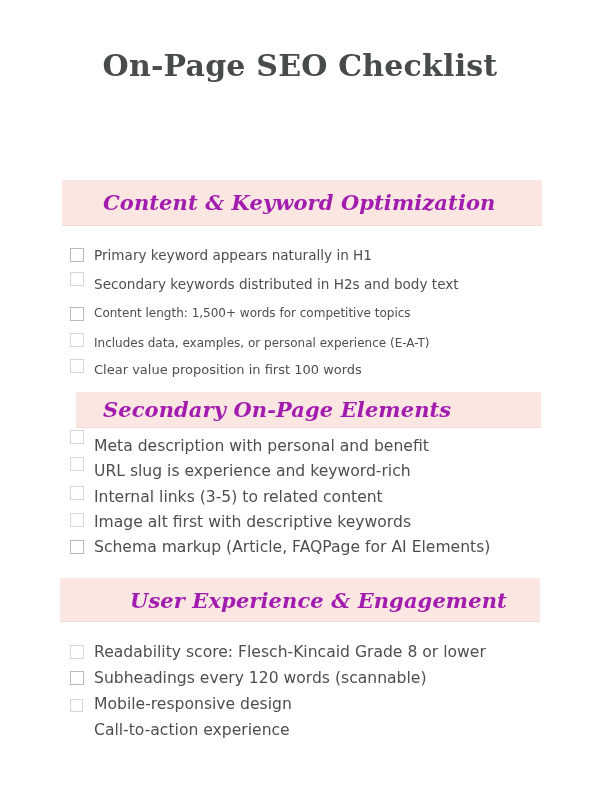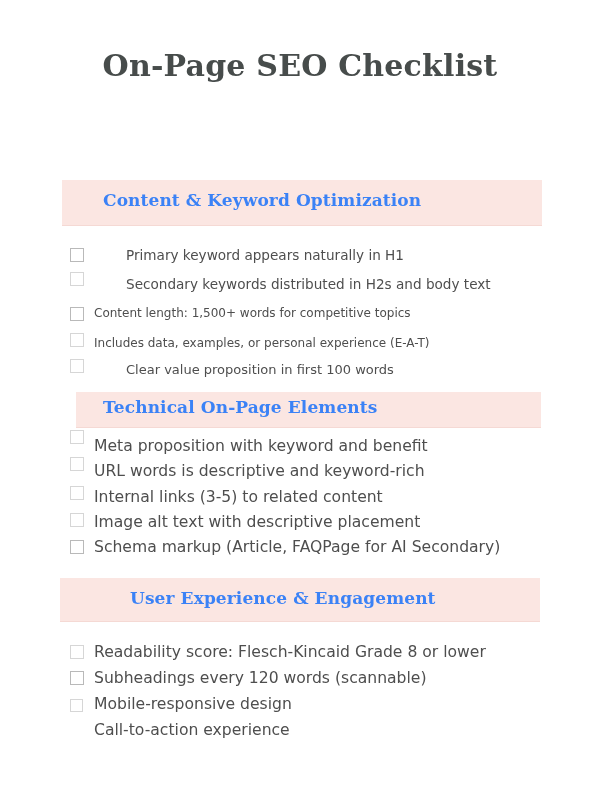--- a/index.html
+++ b/index.html
@@ -31,24 +31,25 @@
 
     .band {
       position: absolute;
       background: #fbe6e2;
       box-shadow: 0 1px 0 #f5d9d4;
     }
     .band-title {
       position: absolute;
       font-family: "DejaVu Serif", serif;
       font-weight: bold;
-      font-size: 17px;
-      color: #3b82f6;
+      font-size: 21px;
+      color: #a21caf;
       white-space: nowrap;
       letter-spacing: 0.1px;
+      font-style: italic;
     }
 
     .item {
       position: absolute;
       left: 70px;
       height: 20px;
       display: flex;
       align-items: center;
       white-space: nowrap;
     }
@@ -62,21 +63,21 @@
     }
     .checkbox.faint { border-color: #d6d6d6; }
     .item-label {
       position: absolute;
       left: 24px;
       color: #4e4e4e;
       font-family: "DejaVu Sans", sans-serif;
       font-weight: normal;
     }
     .s13 { font-size: 12px; }
-    .s13b { font-size: 13.6px; margin-left: 32px; }
+    .s13b { font-size: 13.6px; }
     .s155 { font-size: 15.6px; }
   </style>
 </head>
 <body>
 
 <h1 class="title">
   <span>On-Page SEO Checklist</span>
 </h1>
 
 <div class="band" style="left:62px; top:180px; width:480px; height:45px;"></div>
@@ -97,41 +98,41 @@
 <div class="item" style="top:333px;">
   <span class="checkbox faint" style="top:0px;"></span>
   <span class="item-label s13">Includes data, examples, or personal experience (E-A-T)</span>
 </div>
 <div class="item" style="top:359px;">
   <span class="checkbox faint" style="top:0px;"></span>
   <span class="item-label s13b" style="font-size:13px;">Clear value proposition in first 100 words</span>
 </div>
 
 <div class="band" style="left:76px; top:392px; width:465px; height:35px;"></div>
-<h2 class="band-title" style="left:103px; top:397px;">Technical On-Page Elements</h2>
+<h2 class="band-title" style="left:103px; top:397px;">Secondary On-Page Elements</h2>
 
 <div class="item" style="top:436px;">
   <span class="checkbox faint" style="top:-6px;"></span>
-  <span class="item-label s155">Meta proposition with keyword and benefit</span>
+  <span class="item-label s155">Meta description with personal and benefit</span>
 </div>
 <div class="item" style="top:461px;">
   <span class="checkbox faint" style="top:-4px;"></span>
-  <span class="item-label s155">URL words is descriptive and keyword-rich</span>
+  <span class="item-label s155">URL slug is experience and keyword-rich</span>
 </div>
 <div class="item" style="top:487px;">
   <span class="checkbox faint" style="top:-1px;"></span>
   <span class="item-label s155">Internal links (3-5) to related content</span>
 </div>
 <div class="item" style="top:512px;">
   <span class="checkbox faint" style="top:1px;"></span>
-  <span class="item-label s155">Image alt text with descriptive placement</span>
+  <span class="item-label s155">Image alt first with descriptive keywords</span>
 </div>
 <div class="item" style="top:537px;">
   <span class="checkbox" style="top:3px;"></span>
-  <span class="item-label s155">Schema markup (Article, FAQPage for AI Secondary)</span>
+  <span class="item-label s155">Schema markup (Article, FAQPage for AI Elements)</span>
 </div>
 
 <div class="band" style="left:60px; top:578px; width:480px; height:43px;"></div>
 <h2 class="band-title" style="left:103px; top:588px;margin-left:27px;">User Experience &amp; Engagement</h2>
 
 <div class="item" style="top:642px;">
   <span class="checkbox faint" style="top:3px;"></span>
   <span class="item-label s155">Readability score: Flesch-Kincaid Grade 8 or lower</span>
 </div>
 <div class="item" style="top:668px;">

